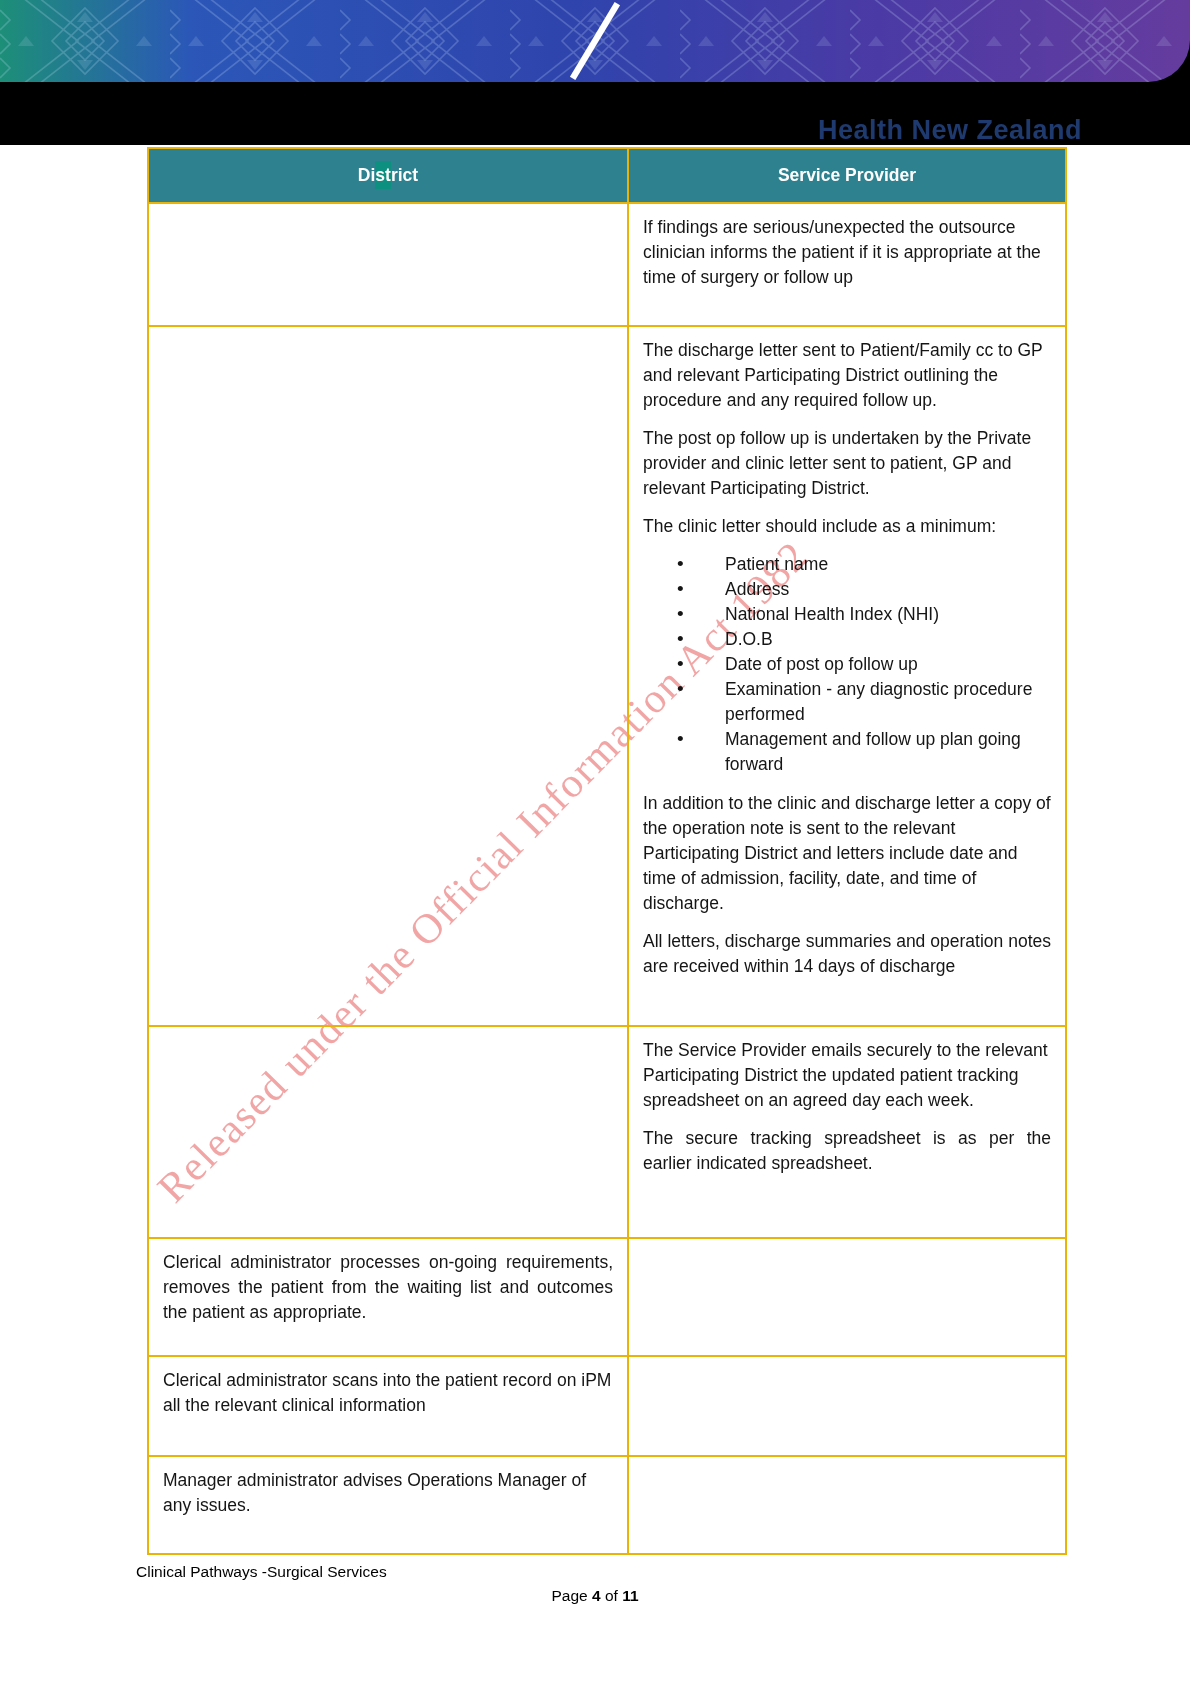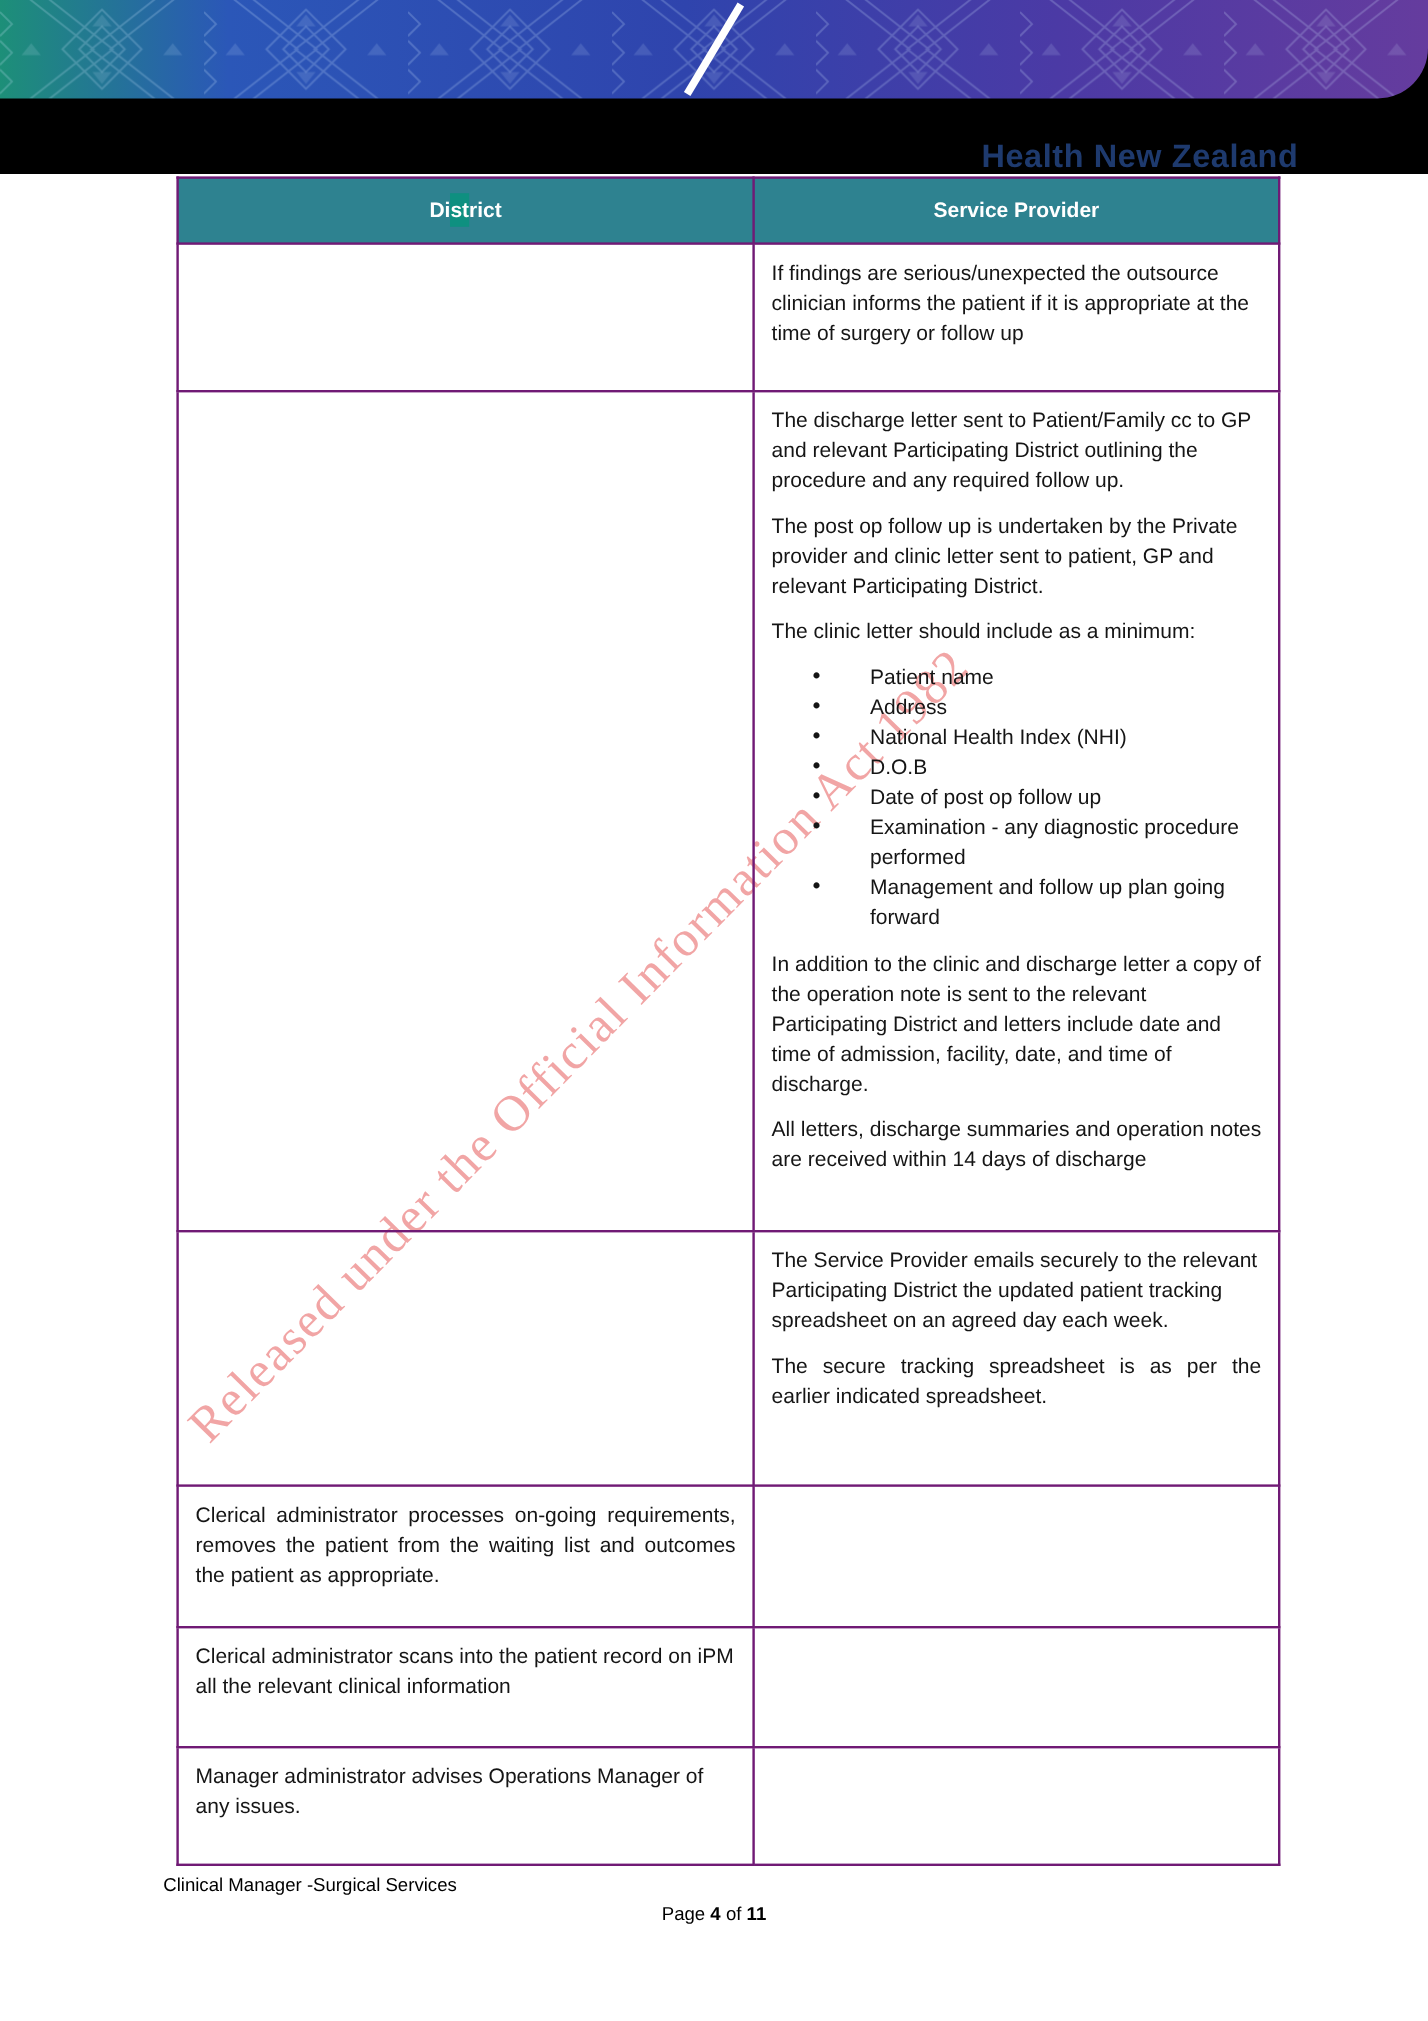--- a/index.html
+++ b/index.html
@@ -40,21 +40,21 @@
   }
   
   table.pathway{
     position:absolute;left:147px;top:147px;width:918px;
     border-collapse:collapse;table-layout:fixed;
     z-index:2;background:transparent;
   }
   table.pathway col.c1{width:480px;}
   table.pathway col.c2{width:438px;}
   table.pathway th, table.pathway td{
-    border:2px solid #701a75;vertical-align:top;background:transparent;
+    border:2px solid #eab308;vertical-align:top;background:transparent;
   }
   table.pathway th{
     height:51px;background:var(--table-header-teal);
     color:#fff;font-size:17.5px;font-weight:bold;text-align:center;vertical-align:middle;
   }
   .find-hl{background:var(--find-highlight);padding:4px 0;}
   table.pathway td{padding:11px 14px;font-size:17.5px;line-height:25px;}
   table.pathway td p{margin:0 0 13px 0;}
   table.pathway td p:last-child{margin-bottom:0;}
   table.pathway td p.just{text-align:justify;}
@@ -162,14 +162,14 @@
       </tr>
       <tr>
         <td style="height: 74px;">
           <p>Manager administrator advises Operations Manager of any issues.</p>
         </td>
         <td style="height: 74px;"></td>
       </tr>
     </tbody>
 </table>
 
-<div class="footer-title">Clinical Manager -Surgical Services</div>
+<div class="footer-title">Clinical Pathways -Surgical Services</div>
 <div class="footer-page"><span>Page </span><b>4</b><span> of </span><b>11</b></div>
 
 </body></html>

